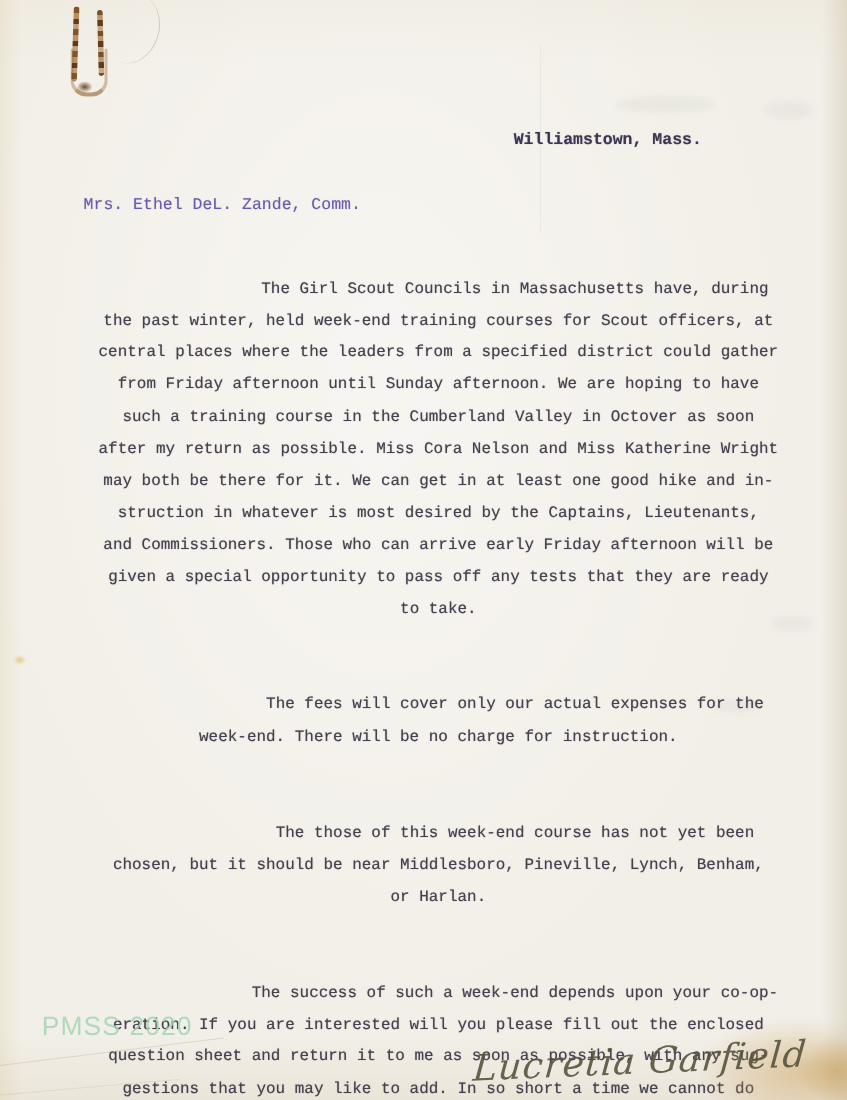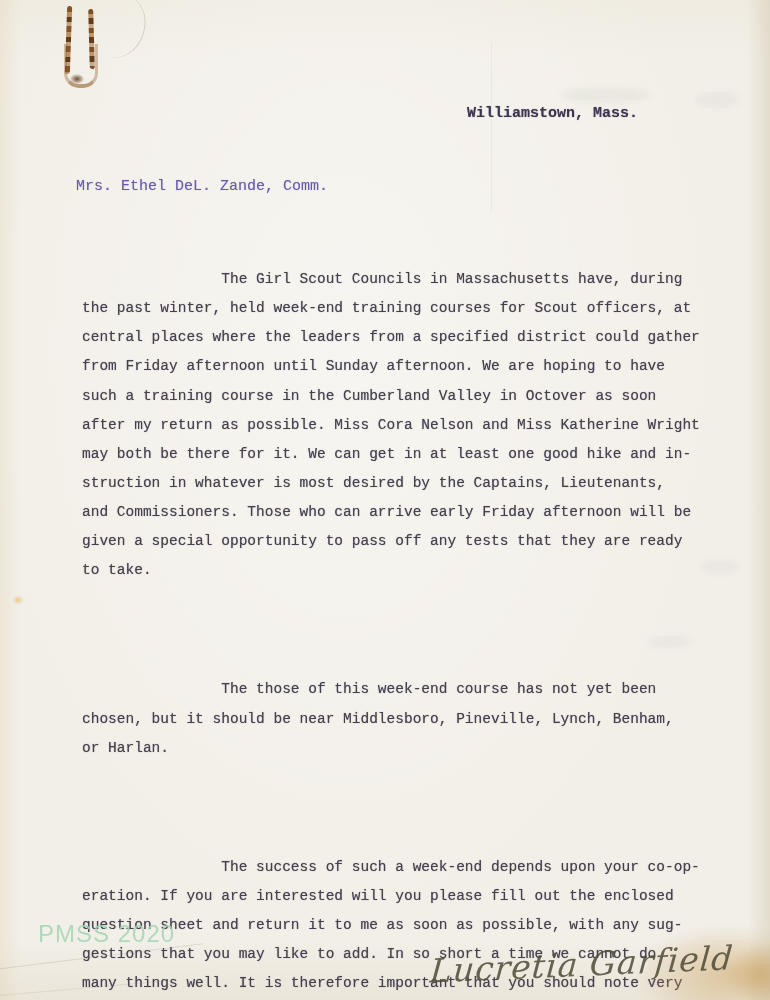--- a/index.html
+++ b/index.html
@@ -6,27 +6,27 @@
   .paper {
     position:relative; width:770px; height:1000px; overflow:hidden;
     background-color:#f2efe8;
     background-image:
       radial-gradient(ellipse at 45% 35%, rgba(255,255,255,0.40), rgba(255,255,255,0) 65%),
       linear-gradient(90deg, rgba(216,197,150,0.22), rgba(216,197,150,0) 2.5%, rgba(216,197,150,0) 97%, rgba(186,170,135,0.28)),
       linear-gradient(180deg, rgba(222,212,182,0.14), rgba(222,212,182,0) 6%, rgba(222,212,182,0) 94%, rgba(205,190,155,0.20));
     font-family:"Liberation Mono", monospace;
   }
   .txt { position:absolute; white-space:pre-wrap; }
-  .header-block { left:467px; top:36px; font-size:15px; line-height:31px; font-weight:700;
+  .header-block { left:467px; top:50px; font-size:15px; line-height:31px; font-weight:700;
                   text-shadow:0 0 1px rgba(62,53,82,0.55); }
   .recipient-block { left:66px; top:114px; font-size:15px; line-height:29px;
                      text-shadow:0 0 1px rgba(106,90,173,0.45); }
   .body-block { left:66px; top:191px; width:665px; font-size:14.5px; line-height:29.1px;
                 text-shadow:0 0 1px rgba(70,62,80,0.55); }
-  .body-block > div { margin:16px; }
+  .body-block > div { margin:0;text-align:center; }
   .signature { left:430px; top:944px; width:340px; font-family:"DejaVu Serif", serif;
                font-style:italic; font-size:33px; letter-spacing:1px; opacity:0.88;
                transform:rotate(-2.5deg) skewX(-7deg); white-space:nowrap; }
   .watermark { left:38px; top:920px; font-family:Liberation Sans, sans-serif;
                font-size:24px; letter-spacing:1px; opacity:0.85; white-space:nowrap; }
 
   
   .clip { position:absolute; left:58px; top:0; width:80px; height:100px; }
   .clip-streak-l { position:absolute; left:8px; top:6px; width:5px; height:68px; border-radius:3px;
     transform:rotate(2deg);
@@ -94,20 +94,22 @@
 the past winter, held week-end training courses for Scout officers, at
 central places where the leaders from a specified district could gather
 from Friday afternoon until Sunday afternoon. We are hoping to have
 such a training course in the Cumberland Valley in Octover as soon
 after my return as possible. Miss Cora Nelson and Miss Katherine Wright
 may both be there for it. We can get in at least one good hike and in-
 struction in whatever is most desired by the Captains, Lieutenants,
 and Commissioners. Those who can arrive early Friday afternoon will be
 given a special opportunity to pass off any tests that they are ready
 to take.</div>
+    <div>                The fees will cover only our actual expenses for the
+week-end. There will be no charge for instruction.</div>
     <div>                The those of this week-end course has not yet been
 chosen, but it should be near Middlesboro, Pineville, Lynch, Benham,
 or Harlan.</div>
     <div>                The success of such a week-end depends upon your co-op-
 eration. If you are interested will you please fill out the enclosed
 question sheet and return it to me as soon as possible, with any sug-
 gestions that you may like to add. In so short a time we cannot do
 many things well. It is therefore important that you should note very
 definitely just where you need most help. We shall try to arrange our
 program to include such general things as games that can be used with

